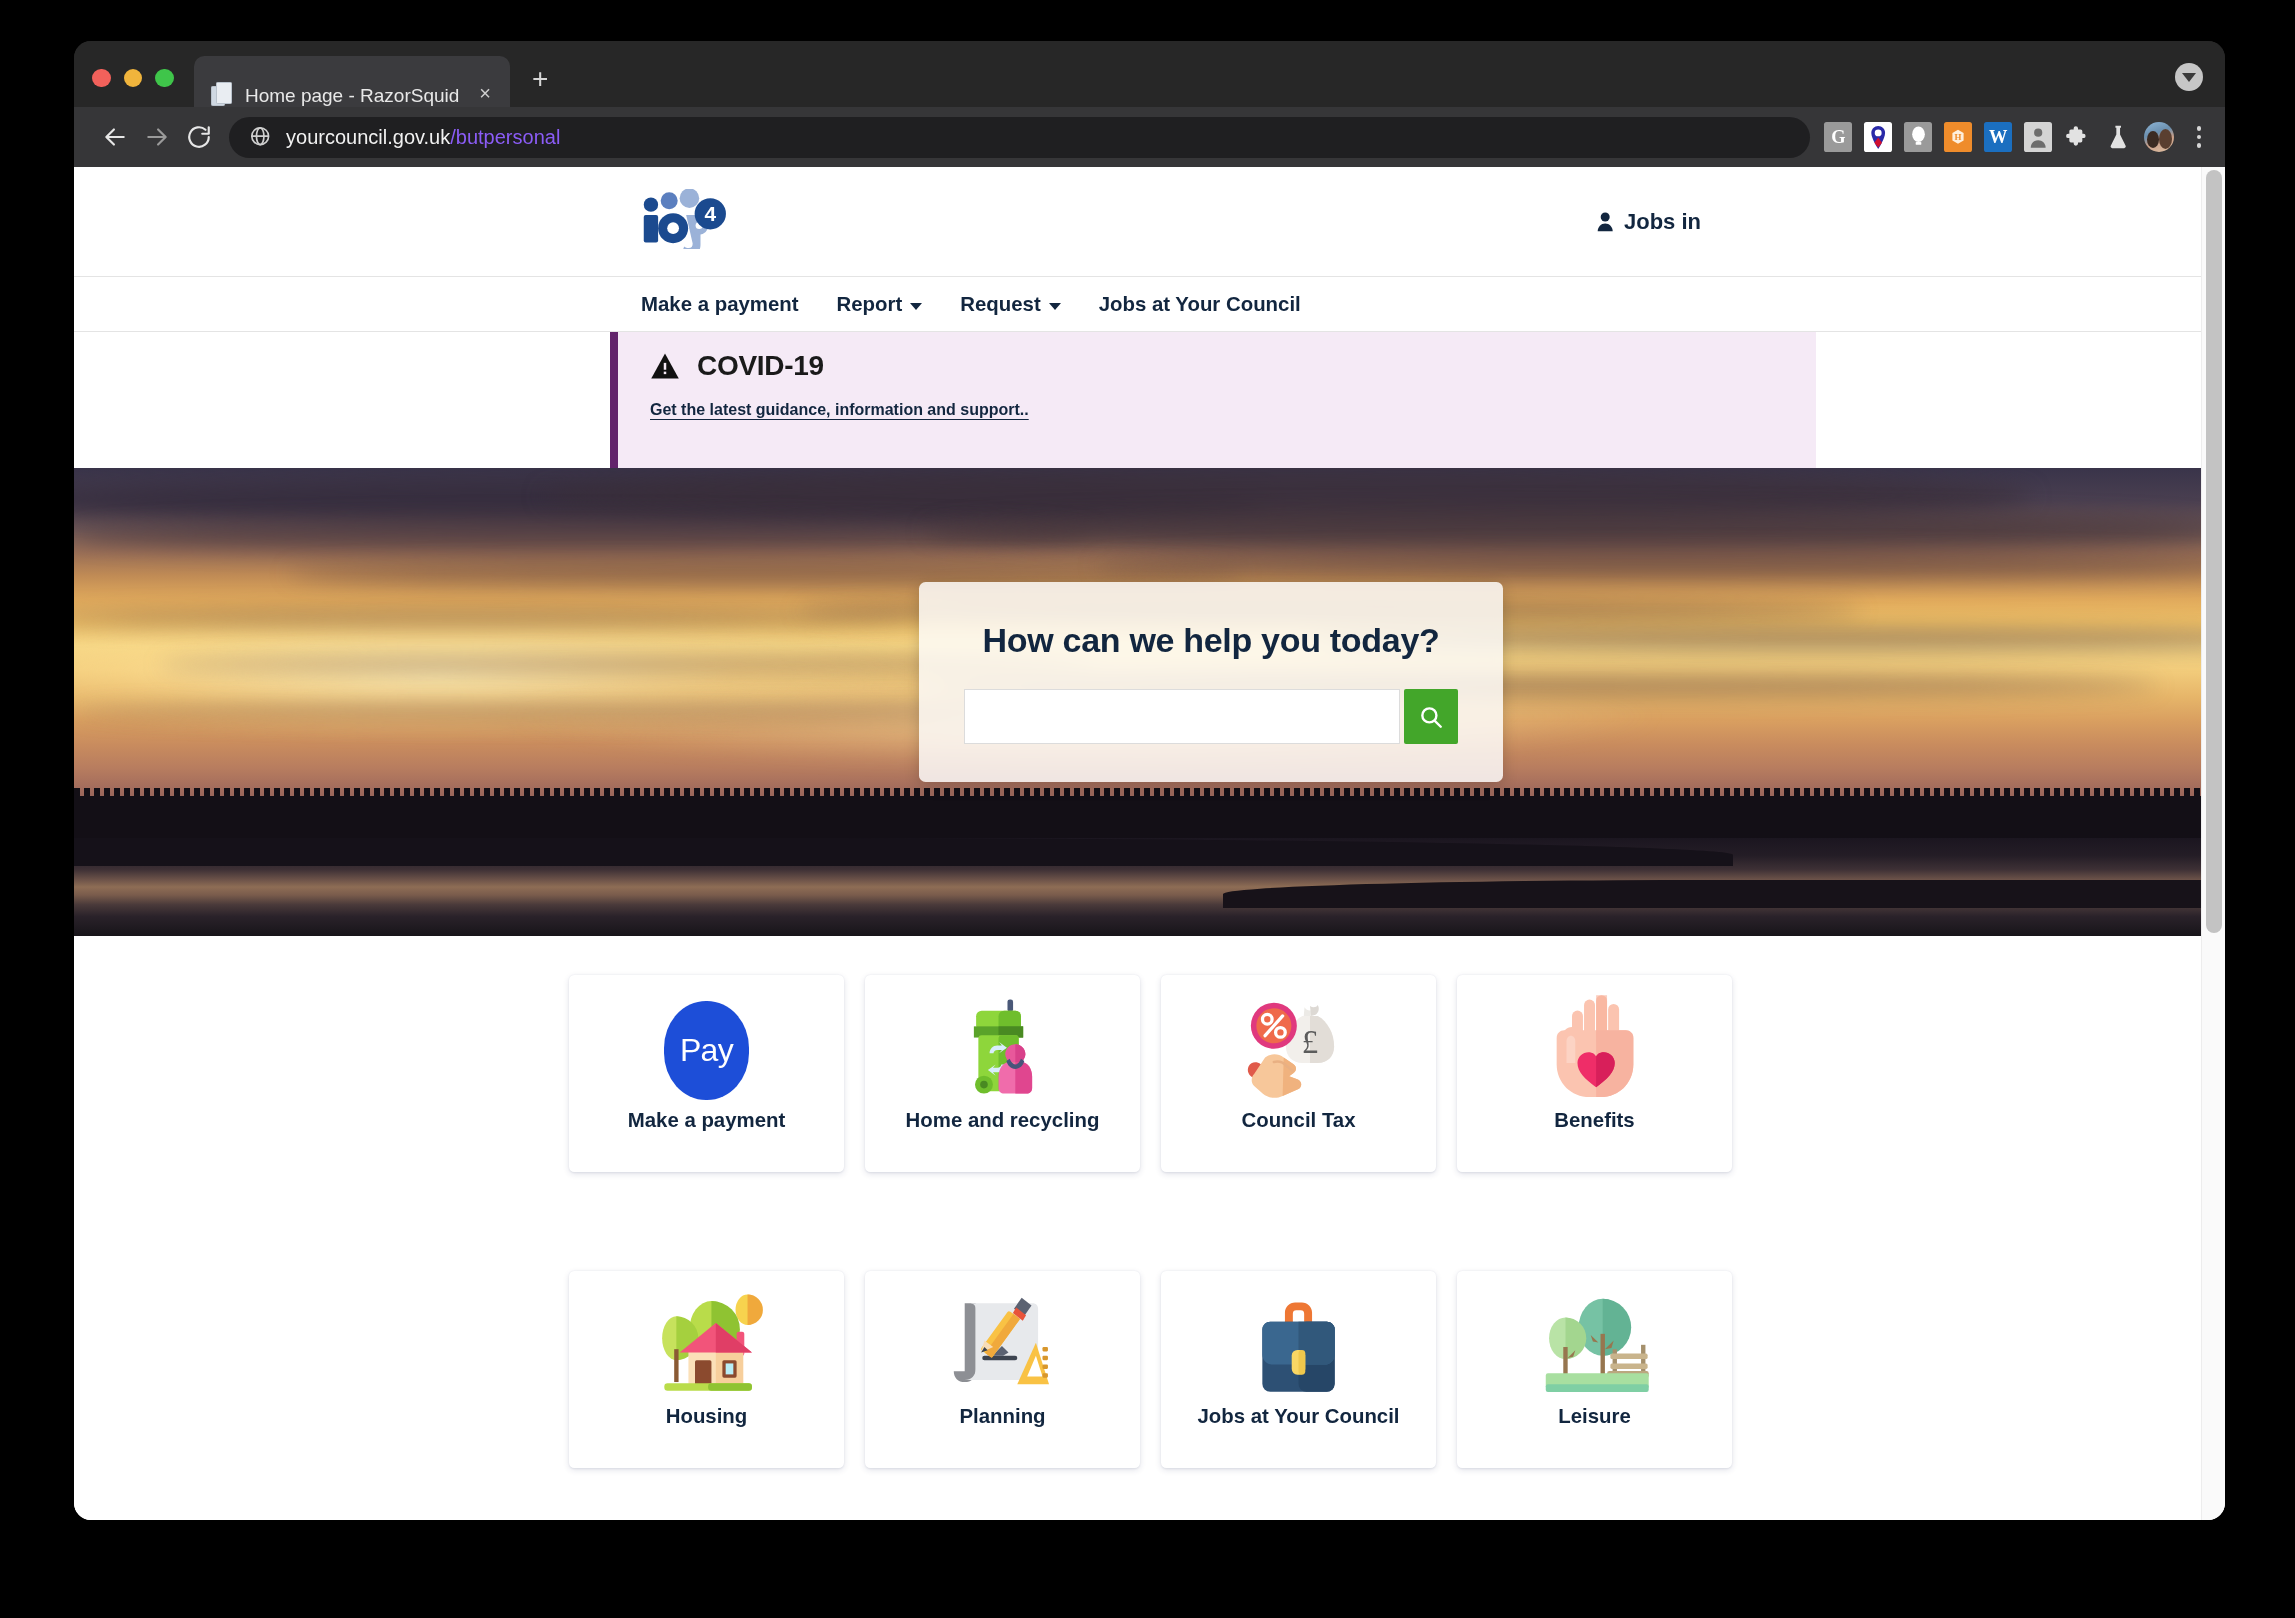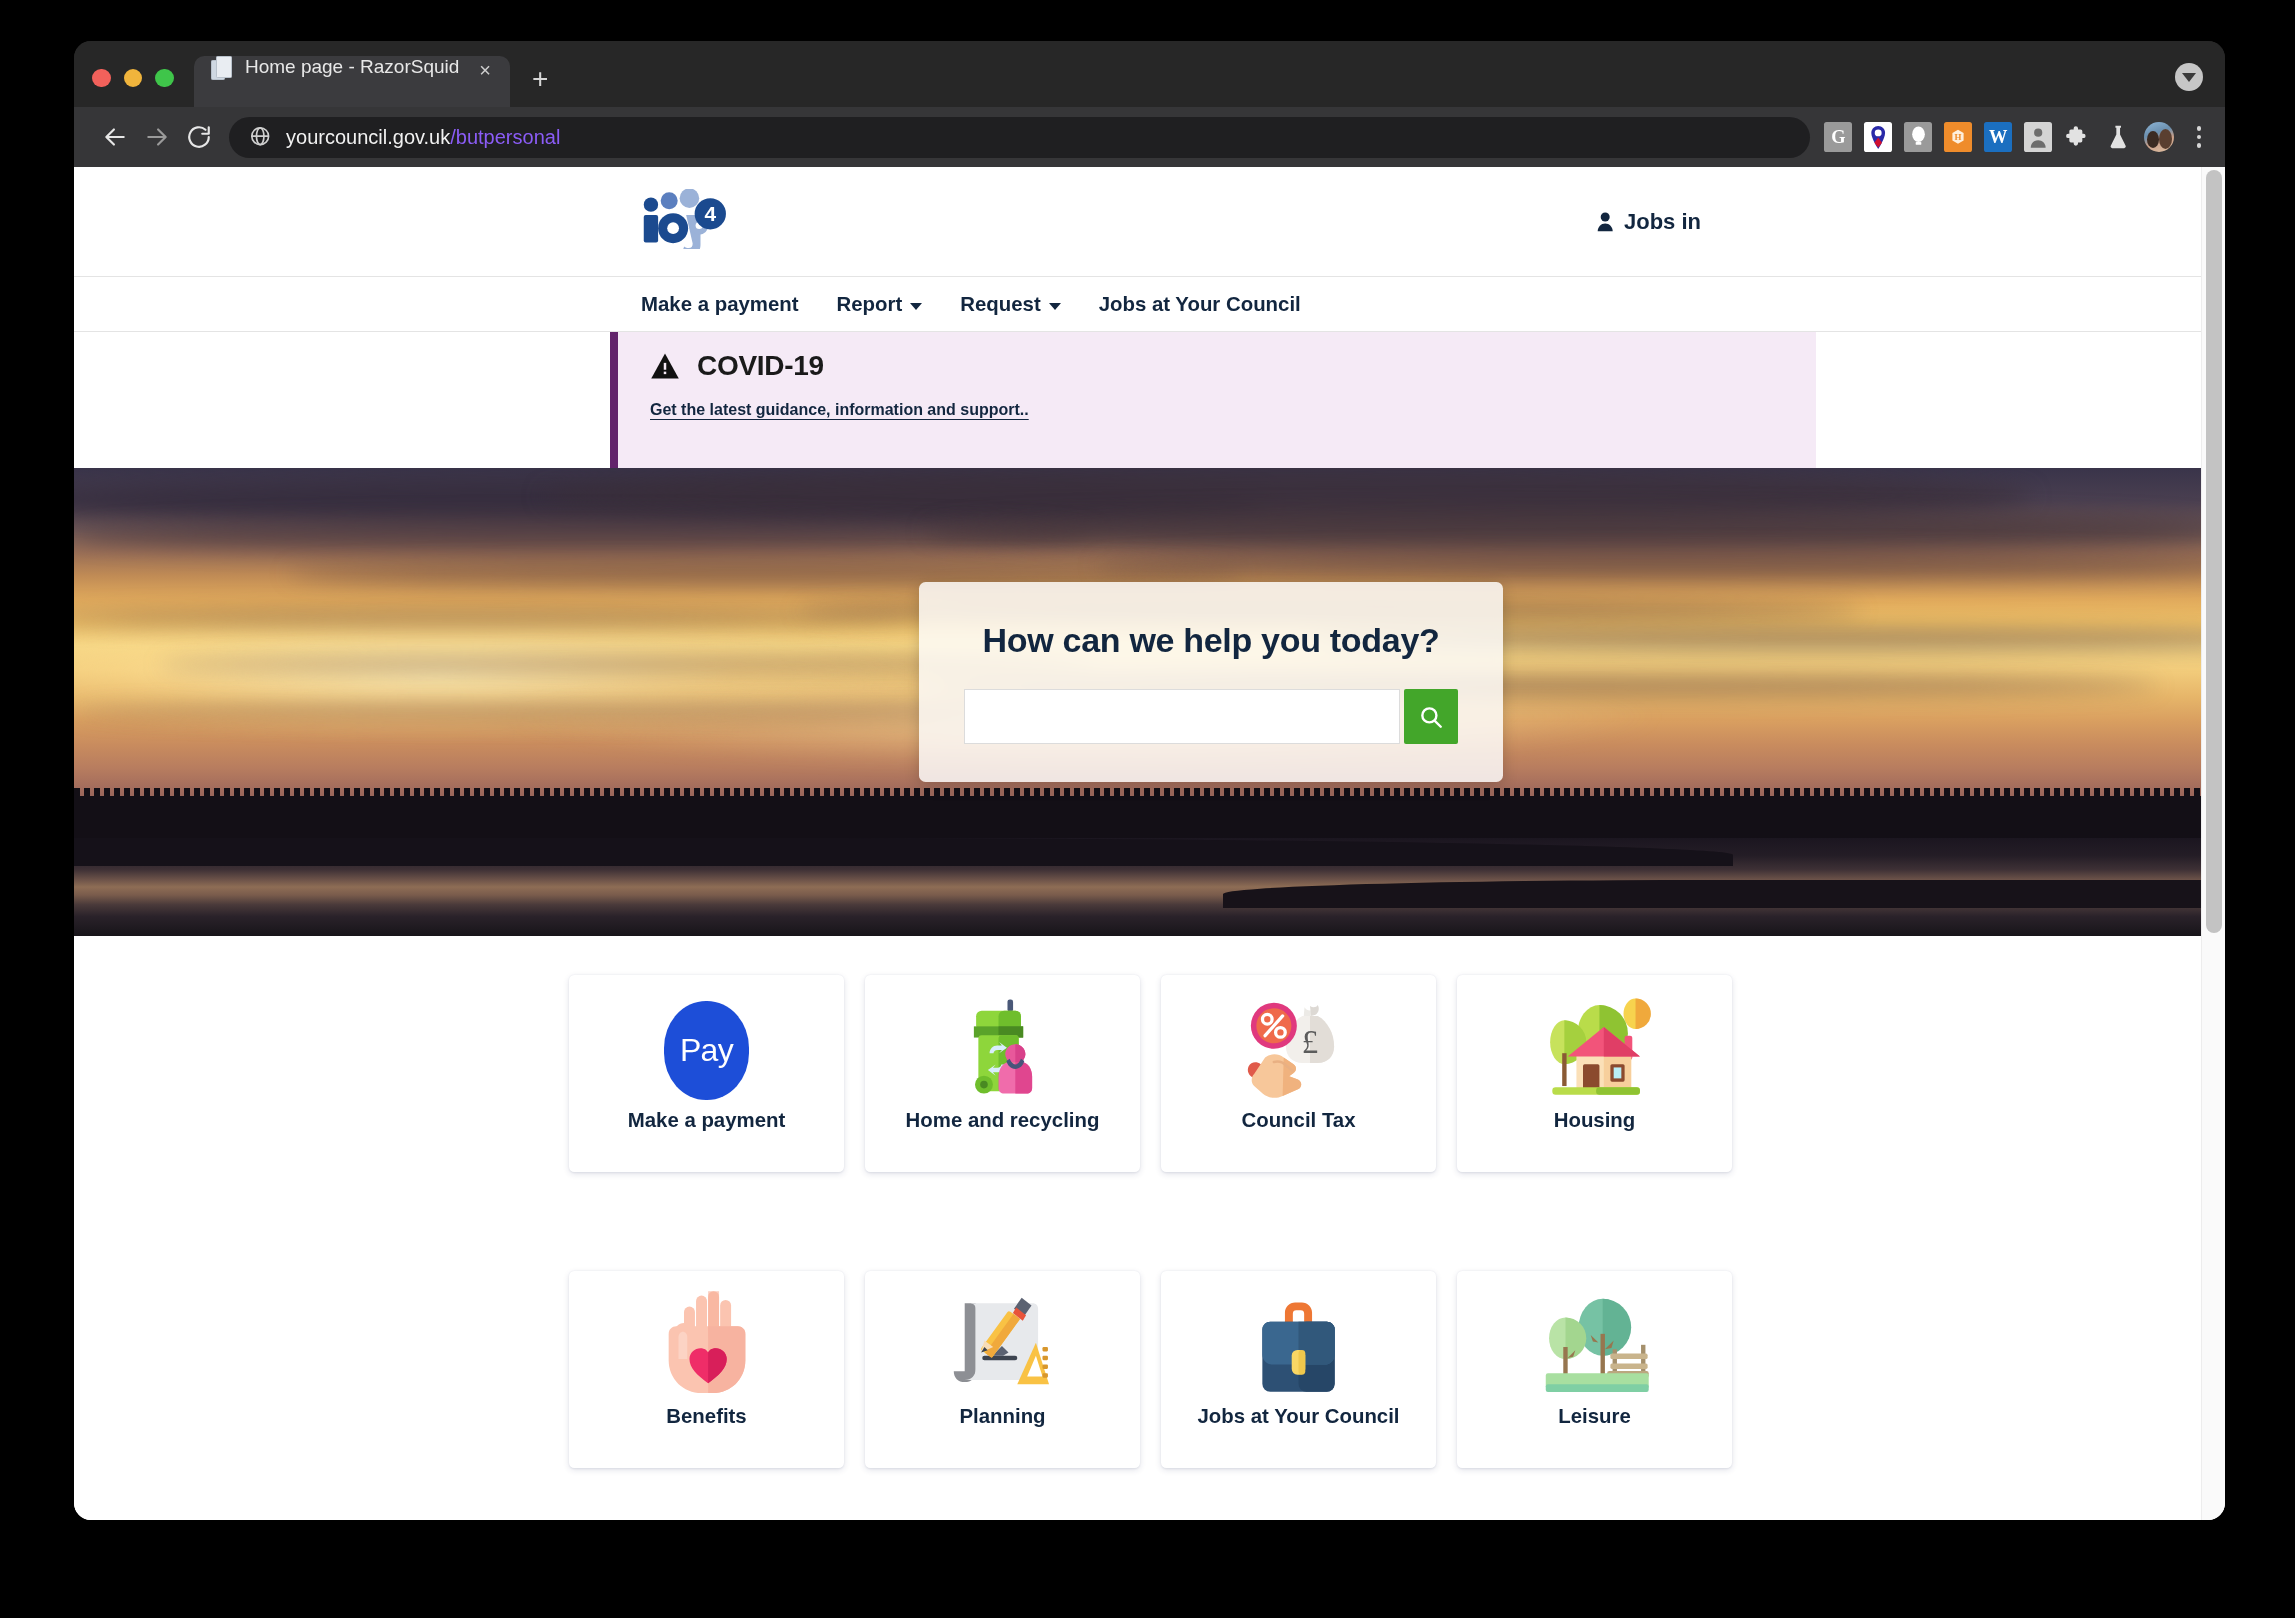--- a/index.html
+++ b/index.html
@@ -43,21 +43,21 @@
     padding-bottom: 20px;
     padding-right: 20px;
   }
   .dot { width: 18.4px; height: 18.4px; border-radius: 50%; }
   .dot.red { background: #f2615b; }
   .dot.amber { background: #f0b43c; }
   .dot.green { background: #3fc54a; }
 
   .tab {
     display: flex;
-    align-items: flex-start;
+    align-items: flex-end;
     height: 51px;
     background: #3b3b3e;
     border-radius: 10.5px 10.5px 0 0;
     padding: 0 12px 0 17px;
     min-width: 316px;
     gap: 12px;
   }
   .tab-favicon {
     width: 22.4px; height: 25px;
     position: relative; flex: none;
@@ -741,20 +741,39 @@
                 <line x1="38" y1="18" x2="22" y2="36" stroke="#ffffff" stroke-width="3" stroke-linecap="round"></line>
                 <path d="M18 62c-4-3-9-2-11 2s0 9 5 11l12 5 4-13z" fill="#e05a4a"></path>
                 <path d="M14 70c1-1 3-1 4 0s1 3 0 4-3 1-4 0-1-3 0-4z" fill="#d8357a"></path>
                 <circle cx="20" cy="76" r="1.8" fill="#ffffff"></circle>
                 <path d="M22 56c5-4 12-4 17 0l9 6c3 2 3 6 0 8l-4 3 8 3c4 2 4 7 0 9l-14 6c-6 3-13 2-18-2L12 82c-3-3-3-8 0-11z" fill="#f7c79a"></path>
                 <path d="M39 56l9 6c3 2 3 6 0 8l-4 3 8 3c4 2 4 7 0 9l-14 6z" fill="#f0b27e"></path>
                 <path d="M30 60c4-1 8 0 11 3l6 5" fill="none" stroke="#e9b083" stroke-width="2.4" stroke-linecap="round"></path>
               </svg>
             </div>
             <div class="tile-label">Council Tax</div>
+          </div>
+
+          <div class="tile">
+            <div class="tile-icon">
+              <svg width="112" height="115" viewBox="0 0 100 105">
+                <rect x="40" y="6" width="10" height="38" rx="5" fill="#fbc4b0"></rect>
+                <rect x="51" y="2" width="10" height="42" rx="5" fill="#fbc4b0"></rect>
+                <rect x="62" y="10" width="10" height="36" rx="5" fill="#fbc4b0"></rect>
+                <rect x="29" y="16" width="10" height="32" rx="5" fill="#fbc4b0"></rect>
+                <path d="M20 40c0-5 4-9 9-9v16z" fill="#fbc4b0"></path>
+                <path d="M22 34h56c4 0 7 3 7 7v24c0 17-13 30-30 30h-10c-17 0-30-13-30-30V41c0-4 3-7 7-7z" fill="#fbc4b0"></path>
+                <path d="M51 2h10v42h-10z" fill="#f9b09a" opacity="0.6"></path>
+                <path d="M51 34h27c4 0 7 3 7 7v24c0 17-13 30-30 30h-4z" fill="#f7b3a0"></path>
+                <path d="M24 44c0-3 2-5 4-5s4 2 4 5v20h-8z" fill="#fcd3c4"></path>
+                <path d="M51 86c-10-7-17-14-17-22 0-6 5-10 10-10 4 0 6 2 7 4 1-2 3-4 7-4 5 0 10 4 10 10 0 8-7 15-17 22z" fill="#ef2d68"></path>
+                <path d="M51 58c1-2 3-4 7-4 5 0 10 4 10 10 0 8-7 15-17 22z" fill="#d81f5a"></path>
+              </svg>
+            </div>
+            <div class="tile-label">Benefits</div>
           </div>
 
           <div class="tile">
             <div class="tile-icon">
               <svg width="115" height="112" viewBox="0 0 105 100">
                 <ellipse cx="90" cy="16" rx="11" ry="14" fill="#f7d34e"></ellipse>
                 <path d="M90 2a14 14 0 0 1 0 28z" fill="#f0a93c"></path>
                 <ellipse cx="57" cy="34" rx="20" ry="26" fill="#b9dc4a"></ellipse>
                 <path d="M57 8a26 26 0 0 1 0 52z" fill="#8fc332"></path>
                 <ellipse cx="25" cy="42" rx="13" ry="20" fill="#c7e25c"></ellipse>
@@ -772,39 +791,20 @@
                 <rect x="70" y="65" width="7" height="10" fill="#b9eef6"></rect>
                 <rect x="14" y="83" width="80" height="7" rx="3" fill="#b9dc4a"></rect>
                 <rect x="54" y="83" width="40" height="7" rx="3" fill="#8fc332"></rect>
               </svg>
             </div>
             <div class="tile-label">Housing</div>
           </div>
 
           <div class="tile">
             <div class="tile-icon">
-              <svg width="112" height="115" viewBox="0 0 100 105">
-                <rect x="40" y="6" width="10" height="38" rx="5" fill="#fbc4b0"></rect>
-                <rect x="51" y="2" width="10" height="42" rx="5" fill="#fbc4b0"></rect>
-                <rect x="62" y="10" width="10" height="36" rx="5" fill="#fbc4b0"></rect>
-                <rect x="29" y="16" width="10" height="32" rx="5" fill="#fbc4b0"></rect>
-                <path d="M20 40c0-5 4-9 9-9v16z" fill="#fbc4b0"></path>
-                <path d="M22 34h56c4 0 7 3 7 7v24c0 17-13 30-30 30h-10c-17 0-30-13-30-30V41c0-4 3-7 7-7z" fill="#fbc4b0"></path>
-                <path d="M51 2h10v42h-10z" fill="#f9b09a" opacity="0.6"></path>
-                <path d="M51 34h27c4 0 7 3 7 7v24c0 17-13 30-30 30h-4z" fill="#f7b3a0"></path>
-                <path d="M24 44c0-3 2-5 4-5s4 2 4 5v20h-8z" fill="#fcd3c4"></path>
-                <path d="M51 86c-10-7-17-14-17-22 0-6 5-10 10-10 4 0 6 2 7 4 1-2 3-4 7-4 5 0 10 4 10 10 0 8-7 15-17 22z" fill="#ef2d68"></path>
-                <path d="M51 58c1-2 3-4 7-4 5 0 10 4 10 10 0 8-7 15-17 22z" fill="#d81f5a"></path>
-              </svg>
-            </div>
-            <div class="tile-label">Benefits</div>
-          </div>
-
-          <div class="tile">
-            <div class="tile-icon">
               <svg width="115" height="113" viewBox="0 0 105 103">
                 <path d="M18 12h10v62c0 6-4 10-10 10S8 80 8 74h10z" fill="#8d8f94"></path>
                 <path d="M22 12h58c3 0 5 2 5 5v58c0 4-3 7-7 7H18c6 0 10-4 10-10V17c0-3-2-5-6-5z" fill="#e7e9ec"></path>
                 <rect x="34" y="60" width="32" height="4" rx="2" fill="#3d4450"></rect>
                 <path d="M43 60l9-9 6 6-5 3z" fill="#5b6272"></path>
                 <rect x="44" y="18" width="13" height="44" rx="2" transform="rotate(36 50 40)" fill="#f9c244"></rect>
                 <rect x="49.5" y="18" width="7.5" height="44" transform="rotate(36 50 40)" fill="#f0a93c"></rect>
                 <path d="M33 57l3-11 8 6z" fill="#f7ddb8"></path>
                 <path d="M33 57l6-2-3-3z" fill="#3d4450"></path>
                 <path d="M70 7l9 7-7 10-9-7z" fill="#5b6272"></path>

